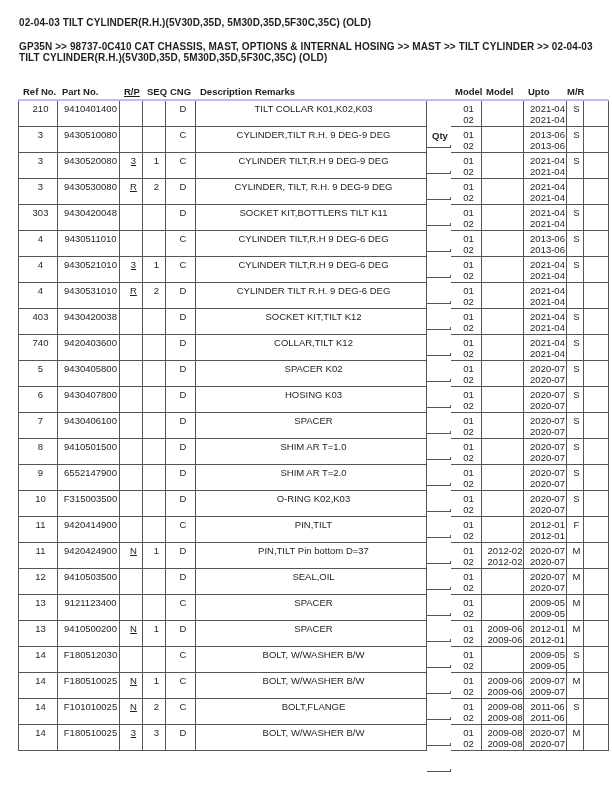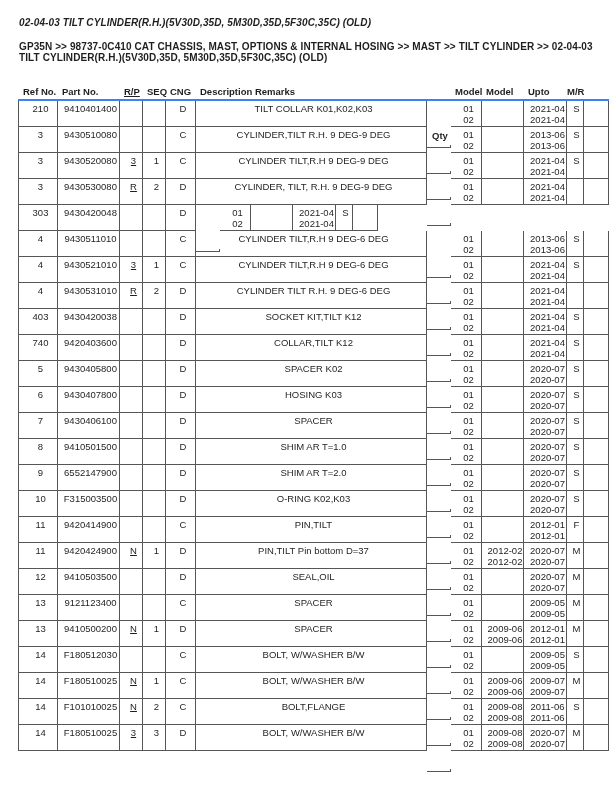--- a/index.html
+++ b/index.html
@@ -7,33 +7,32 @@
   body {
     width:612px; height:792px; position:relative;
     font-family:"Liberation Sans", sans-serif;
     color:#1f1f1f;
     overflow:hidden;
   }
   .doc-title {
     position:absolute; left:19px; top:17px;
     font-size:10px; font-weight:bold; letter-spacing:0.1px;
     white-space:nowrap;
-    font-style:italic;
   }
   .breadcrumb {
     position:absolute; left:19px; top:41px; width:586px;
     font-size:10px; font-weight:bold; line-height:11px; letter-spacing:0.1px;
   }
   .parts-table {
     position:absolute; left:18px; top:85px; width:591px;
     font-size:9.5px;
   }
   .thead {
     display:flex; height:16px;
-    border-bottom:2px solid #3b82f6;
+    border-bottom:2px solid #c4b5fd;
     font-weight:bold;
   }
   .th { padding:1px 0 0 5px; white-space:nowrap; overflow:visible; }
   .tbody { border-left:1px solid #565656; }
   .tr { display:flex; height:26px;text-align:center; }
   .td {
     border-right:1px solid #565656;
     border-bottom:1px solid #565656;
     padding:2px 0 0 5px;
     line-height:11px;
@@ -171,20 +170,21 @@
     <div class="td c-mr"></div>
     <div class="td c-tail"></div>
   </div>
 
   <div class="tr">
     <div class="td c-ref">303</div>
     <div class="td c-part">9430420048</div>
     <div class="td c-rp"></div>
     <div class="td c-seq"></div>
     <div class="td c-cng">D</div>
+    <div class="td c-desc">SOCKET KIT,BOTTLERS TILT K11</div>
     <div class="td c-qty">1</div>
     <div class="td c-model">
       <div>01</div>
       <div>02</div>
     </div>
     <div class="td c-from">
       <div></div>
       <div></div>
     </div>
     <div class="td c-upto">

